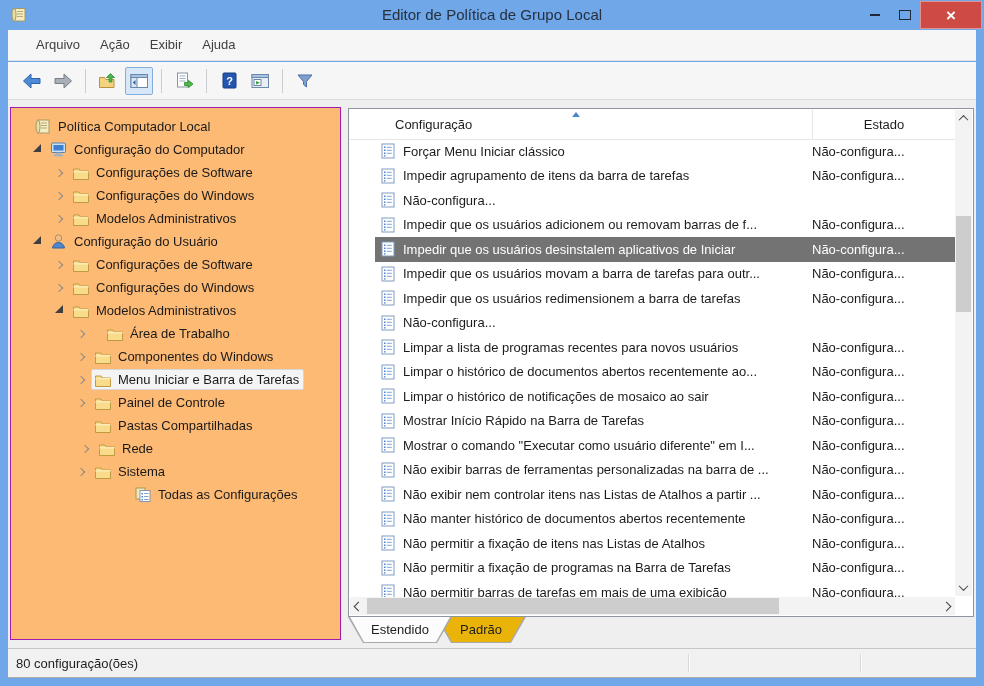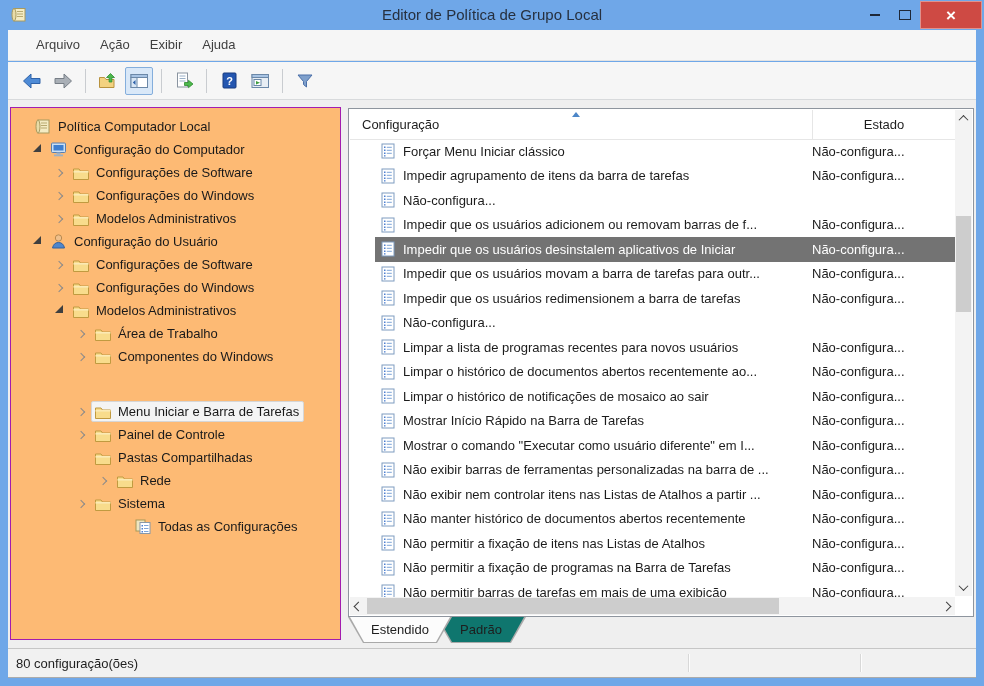--- a/index.html
+++ b/index.html
@@ -42,21 +42,21 @@
   .twrap{display:flex;align-items:center;padding:1px 4px 1px 2px;border:1px solid transparent;border-radius:2px;}
   .tree-row.selected .twrap{background:#F4F4F4;border:1px solid #D6D6D6;}
   .tree-icon{width:19px;height:17px;margin-right:5px;flex-shrink:0;display:flex;align-items:center;}
   .tree-label{line-height:17px;}
 
   
   .right-panel{position:absolute;left:340px;top:8px;width:626px;height:509px;background:#FFF;
                border:1px solid #8E959E;box-sizing:border-box;}
   .list-header{position:absolute;left:1px;top:1px;right:18px;height:29px;border-bottom:1px solid #E6E6E6;
                display:flex;align-items:center;font-size:13px;color:#1E1E1E;}
-  .col-name{flex:1;padding-left:12px;}
+  .col-name{flex:1;padding-left:12px;margin-left:33px;}
   .col-state{width:143px;text-align:center;border-left:1px solid #E6E6E6;height:100%;display:flex;align-items:center;justify-content:center;box-sizing:border-box;}
   .sort-arrow{position:absolute;left:222px;top:2px;width:0;height:0;
               border-left:4px solid transparent;border-right:4px solid transparent;border-bottom:5px solid #4C86C8;}
   .rows{position:absolute;left:1px;top:30px;right:18px;bottom:19px;overflow:hidden;margin-left:25px;}
   .list-row{height:24.5px;display:flex;align-items:center;padding-left:6px;font-size:13px;color:#1C1C1C;}
   .list-row .p-icon{width:15px;height:16px;margin-right:7px;flex-shrink:0;}
   .p-name{flex:1;white-space:nowrap;overflow:hidden;}
   .p-state{width:143px;flex-shrink:0;white-space:nowrap;}
   .list-row.selected{background:#737373;color:#FFFFFF;}
 
@@ -77,21 +77,21 @@
   
   .tabbar{position:absolute;left:340px;top:517px;width:626px;height:30px;display:flex;align-items:flex-start;}
   .tab{position:relative;height:26px;margin-right:-16px;}
   .tab .shape{position:absolute;inset:0;background:#A9A9A9;
               clip-path:polygon(0 0,100% 0,calc(100% - 15px) 100%,15px 100%);}
   .tab .inner{position:absolute;left:2px;right:2px;top:0;bottom:1px;background:#FCFCFC;
               clip-path:polygon(0 0,100% 0,calc(100% - 14px) 100%,14px 100%);
               display:flex;align-items:center;justify-content:center;font-size:13px;color:#1E1E1E;}
   .tab.t0{width:104px;z-index:2;}
   .tab.t1{width:90px;z-index:1;}
-  .tab.t1 .inner{background:#0f766e;}
+  .tab.t1 .inner{background:#eab308;}
 
   
   .statusbar{position:absolute;left:8px;top:648px;width:968px;height:30px;background:#F1F1F1;
              border-top:1px solid #C6C6C6;border-bottom:1px solid #ABABAB;box-sizing:border-box;
              font-size:13px;color:#1E1E1E;display:flex;align-items:center;padding-left:8px;}
   .sb-div{position:absolute;top:5px;bottom:5px;width:1px;background:#D8D8D8;box-shadow:1px 0 0 #FDFDFD;}
   .sb-div.d1{left:680px;}
   .sb-div.d2{left:852px;}
 </style>
 </head>
@@ -313,49 +313,49 @@
           <span class="twrap">
             <span class="tree-icon">
               <svg width="18" height="16" viewBox="0 0 18 16">
                 <path d="M1.5 4 h5.5 l1.5 2 h8 v8.5 h-15 Z" fill="#F8DC8C" stroke="#C09A40"></path>
                 <path d="M1.5 6.8 h15" stroke="#FBEAB4" stroke-width="1.6"></path>
               </svg>
             </span>
             <span class="tree-label">Modelos Administrativos</span>
           </span>
         </div>
+        <div class="tree-row" style="padding-left: 62px; gap: 12px;">
+          <span class="expander">
+            <span class="exp-closed-t"></span>
+          </span>
+          <span class="twrap">
+            <span class="tree-icon">
+              <svg width="18" height="16" viewBox="0 0 18 16">
+                <path d="M1.5 4 h5.5 l1.5 2 h8 v8.5 h-15 Z" fill="#F8DC8C" stroke="#C09A40"></path>
+                <path d="M1.5 6.8 h15" stroke="#FBEAB4" stroke-width="1.6"></path>
+              </svg>
+            </span>
+            <span class="tree-label">Área de Trabalho</span>
+          </span>
+        </div>
         <div class="tree-row" style="padding-left: 62px;">
           <span class="expander">
             <span class="exp-closed-t"></span>
           </span>
           <span class="twrap">
             <span class="tree-icon">
               <svg width="18" height="16" viewBox="0 0 18 16">
                 <path d="M1.5 4 h5.5 l1.5 2 h8 v8.5 h-15 Z" fill="#F8DC8C" stroke="#C09A40"></path>
                 <path d="M1.5 6.8 h15" stroke="#FBEAB4" stroke-width="1.6"></path>
               </svg>
             </span>
-            <span class="tree-label">Área de Trabalho</span>
-          </span>
-        </div>
-        <div class="tree-row" style="padding-left: 62px;">
-          <span class="expander">
-            <span class="exp-closed-t"></span>
-          </span>
-          <span class="twrap">
-            <span class="tree-icon">
-              <svg width="18" height="16" viewBox="0 0 18 16">
-                <path d="M1.5 4 h5.5 l1.5 2 h8 v8.5 h-15 Z" fill="#F8DC8C" stroke="#C09A40"></path>
-                <path d="M1.5 6.8 h15" stroke="#FBEAB4" stroke-width="1.6"></path>
-              </svg>
-            </span>
             <span class="tree-label">Componentes do Windows</span>
           </span>
         </div>
-        <div class="tree-row selected" style="padding-left: 62px; margin-top: 32px;">
+        <div class="tree-row selected" style="padding-left: 62px;">
           <span class="expander">
             <span class="exp-closed-t"></span>
           </span>
           <span class="twrap">
             <span class="tree-icon">
               <svg width="18" height="16" viewBox="0 0 18 16">
                 <path d="M1.5 4 h5.5 l1.5 2 h8 v8.5 h-15 Z" fill="#F8DC8C" stroke="#C09A40"></path>
                 <path d="M1.5 6.8 h15" stroke="#FBEAB4" stroke-width="1.6"></path>
               </svg>
             </span>
@@ -381,21 +381,21 @@
           <span class="twrap">
             <span class="tree-icon">
               <svg width="18" height="16" viewBox="0 0 18 16">
                 <path d="M1.5 4 h5.5 l1.5 2 h8 v8.5 h-15 Z" fill="#F8DC8C" stroke="#C09A40"></path>
                 <path d="M1.5 6.8 h15" stroke="#FBEAB4" stroke-width="1.6"></path>
               </svg>
             </span>
             <span class="tree-label">Pastas Compartilhadas</span>
           </span>
         </div>
-        <div class="tree-row" style="padding-left: 84px;">
+        <div class="tree-row" style="padding-left: 66px;">
           <span class="expander">
             <span class="exp-closed-t"></span>
           </span>
           <span class="twrap">
             <span class="tree-icon">
               <svg width="18" height="16" viewBox="0 0 18 16">
                 <path d="M1.5 4 h5.5 l1.5 2 h8 v8.5 h-15 Z" fill="#F8DC8C" stroke="#C09A40"></path>
                 <path d="M1.5 6.8 h15" stroke="#FBEAB4" stroke-width="1.6"></path>
               </svg>
             </span>

